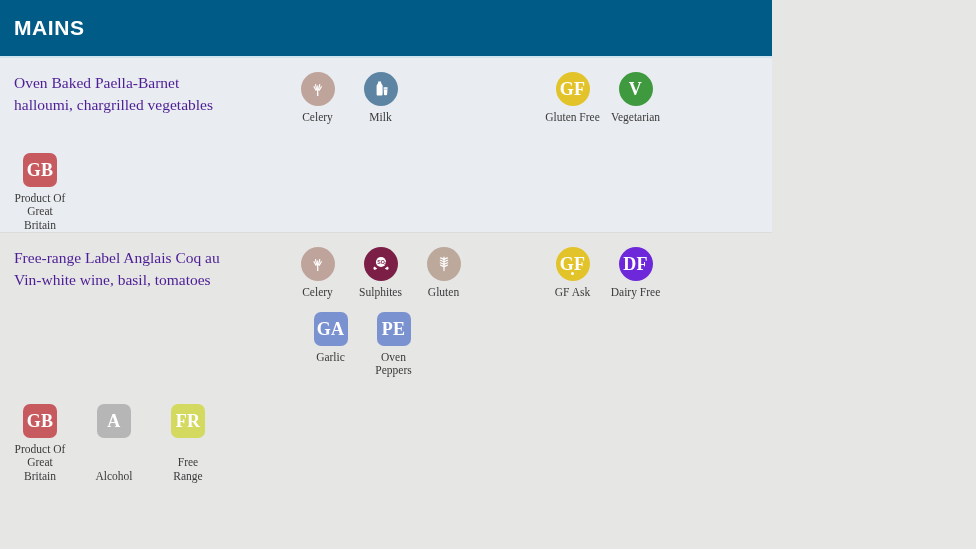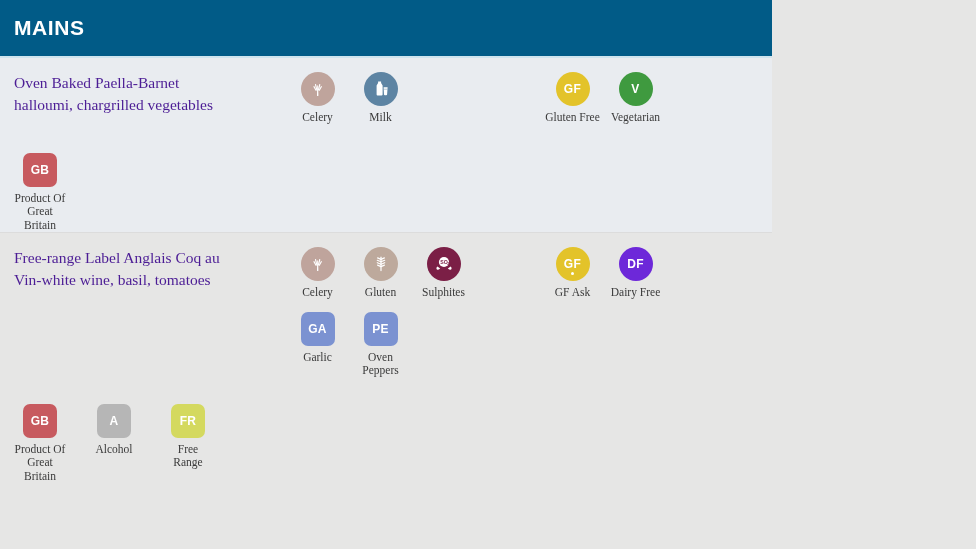--- a/index.html
+++ b/index.html
@@ -70,55 +70,57 @@
 
   .badge{
     width:34px;height:34px;
     display:flex;align-items:center;justify-content:center;
     box-sizing:border-box;
   }
   .badge.circle{border-radius:50%;}
   .badge.rounded{border-radius:7px;}
 
   .badge-text{
-    font-family:Liberation Sans, sans-serif;
+    font-family:Liberation Serif, serif;
     font-weight:700;
-    font-size:12px;
+    font-size:18px;
     color:#ffffff;
     letter-spacing:0.3px;
     line-height:1;
   }
 
   .icon-label{
     margin-top:5px;
     font-size:11.5px;
     line-height:13.5px;
     color:#3a3a3a;
     max-width:62px;
   }
 
   
   .sub-row{
     display:flex;
     margin-top:12px;
+    gap:13px;
   }
   .sub-row .spacer{flex:0 0 286px;}
 
   
   .source-row{
     display:flex;
     padding:6px 0 0 14px;
   }
   .source-cell{
     width:52px;
     margin-right:22px;
     display:flex;
     flex-direction:column;
     align-items:center;
     text-align:center;
+    justify-content:space-between;
   }
   .source-cell .icon-label{max-width:54px;}
 
   
   .icon-art{display:block;}
 </style>
 </head>
 <body>
 
 <div class="page">
@@ -201,51 +203,51 @@
                   <g fill="#ffffff">
                     <path d="M9.6 6.2c.3 0 .5.3.5.6l.3 9.6c0 .4-.3.7-.7.7s-.7-.3-.7-.7l.2-9.6c0-.3.2-.6.4-.6z"></path>
                     <path d="M7.4 5.1c.3-.1.6.1.7.4l1.3 5.2c.1.4-.1.7-.4.8-.3.1-.6-.1-.7-.4L7.0 5.9c-.1-.4.1-.7.4-.8z"></path>
                     <path d="M11.9 5.1c.3.1.5.4.4.8l-1.3 5.1c-.1.3-.4.5-.7.4-.3-.1-.5-.4-.4-.8l1.3-5.1c.1-.3.4-.5.7-.4z"></path>
                     <path d="M5.7 7.2c.3-.2.6-.1.8.2l2.0 3.6c.2.3.1.7-.2.8-.3.2-.6.1-.8-.2l-2-3.6c-.2-.3-.1-.7.2-.8z"></path>
                     <path d="M13.6 7.2c.3.2.4.5.2.8l-2 3.6c-.2.3-.5.4-.8.2-.3-.2-.4-.5-.2-.8l2-3.6c.2-.3.5-.4.8-.2z"></path>
                   </g>
                 </svg>
               </div>
               <div class="icon-label">Celery</div>
+            </div>
+            <div class="icon-cell">
+              <div class="badge circle" style="background: rgb(123, 31, 70);">
+                <svg class="icon-art" width="24" height="24" viewBox="0 0 24 24" aria-hidden="true">
+                  <circle cx="12" cy="10" r="5.1" fill="#ffffff"></circle>
+                  <text x="12" y="12.4" text-anchor="middle" font-family="Liberation Sans, sans-serif" font-size="5.2" font-weight="700" fill="#7b1f46">SO</text>
+                  <text x="16.1" y="13.4" text-anchor="middle" font-family="Liberation Sans, sans-serif" font-size="3.4" font-weight="700" fill="#7b1f46">2</text>
+                  <path d="M5.4 14.4c-1.1 1.0-1.3 2.3-.4 3.0.9.7 2.3.3 3.2-.8z" fill="#ffffff"></path>
+                  <path d="M18.6 14.4c1.1 1.0 1.3 2.3.4 3.0-.9.7-2.3.3-3.2-.8z" fill="#ffffff"></path>
+                </svg>
+              </div>
+              <div class="icon-label">Sulphites</div>
             </div>
             <div class="icon-cell">
               <div class="badge circle" style="background: rgb(189, 169, 156);">
                 <svg class="icon-art" width="20" height="20" viewBox="0 0 20 20" aria-hidden="true">
                   <g fill="none" stroke="#ffffff" stroke-width="1.2" stroke-linecap="round">
                     <path d="M10 3.2 L10 16.6"></path>
                     <path d="M10 5.4 L6.6 3.9"></path>
                     <path d="M10 5.4 L13.4 3.9"></path>
                     <path d="M10 7.8 L6.3 6.3"></path>
                     <path d="M10 7.8 L13.7 6.3"></path>
                     <path d="M10 10.2 L6.3 8.7"></path>
                     <path d="M10 10.2 L13.7 8.7"></path>
                     <path d="M10 12.6 L6.6 11.1"></path>
                     <path d="M10 12.6 L13.4 11.1"></path>
                   </g>
                 </svg>
               </div>
               <div class="icon-label">Gluten</div>
             </div>
-            <div class="icon-cell">
-              <div class="badge circle" style="background: rgb(123, 31, 70);">
-                <svg class="icon-art" width="24" height="24" viewBox="0 0 24 24" aria-hidden="true">
-                  <circle cx="12" cy="10" r="5.1" fill="#ffffff"></circle>
-                  <text x="12" y="12.4" text-anchor="middle" font-family="Liberation Sans, sans-serif" font-size="5.2" font-weight="700" fill="#7b1f46">SO</text>
-                  <text x="16.1" y="13.4" text-anchor="middle" font-family="Liberation Sans, sans-serif" font-size="3.4" font-weight="700" fill="#7b1f46">2</text>
-                  <path d="M5.4 14.4c-1.1 1.0-1.3 2.3-.4 3.0.9.7 2.3.3 3.2-.8z" fill="#ffffff"></path>
-                  <path d="M18.6 14.4c1.1 1.0 1.3 2.3.4 3.0-.9.7-2.3.3-3.2-.8z" fill="#ffffff"></path>
-                </svg>
-              </div>
-              <div class="icon-label">Sulphites</div>
-            </div>
           </div>
           <div class="icon-group diets">
             <div class="icon-cell">
               <div class="badge circle" style="background: rgb(227, 195, 42); position: relative;">
                 <span class="badge-text">GF</span>
                 <span style="position: absolute; width: 3px; height: 3px; border-radius: 50%; background: rgb(255, 255, 255); margin-top: 19px;"></span>
               </div>
               <div class="icon-label">GF Ask</div>
             </div>
             <div class="icon-cell">

